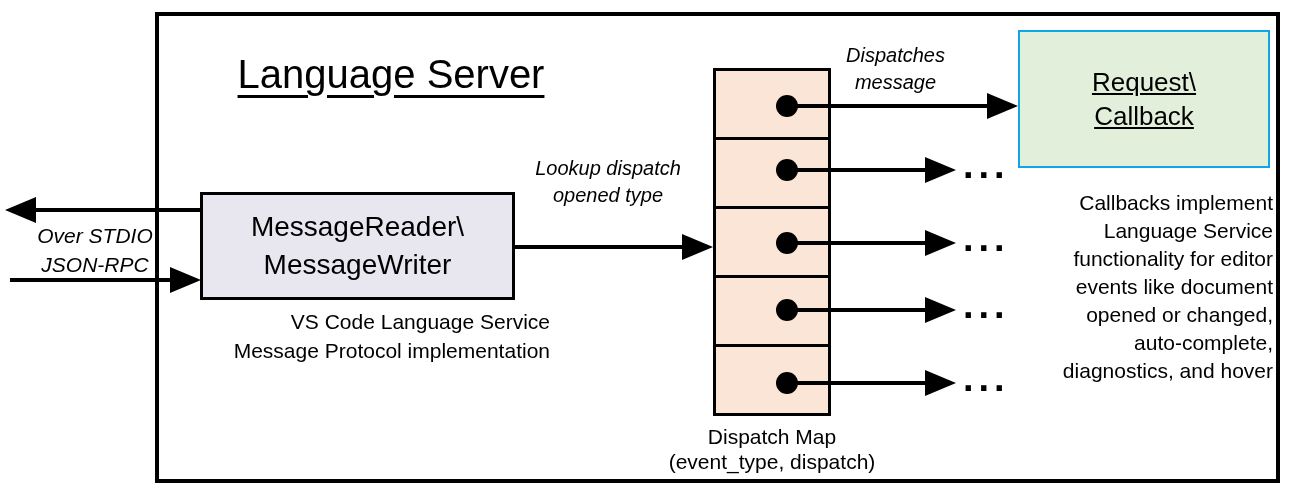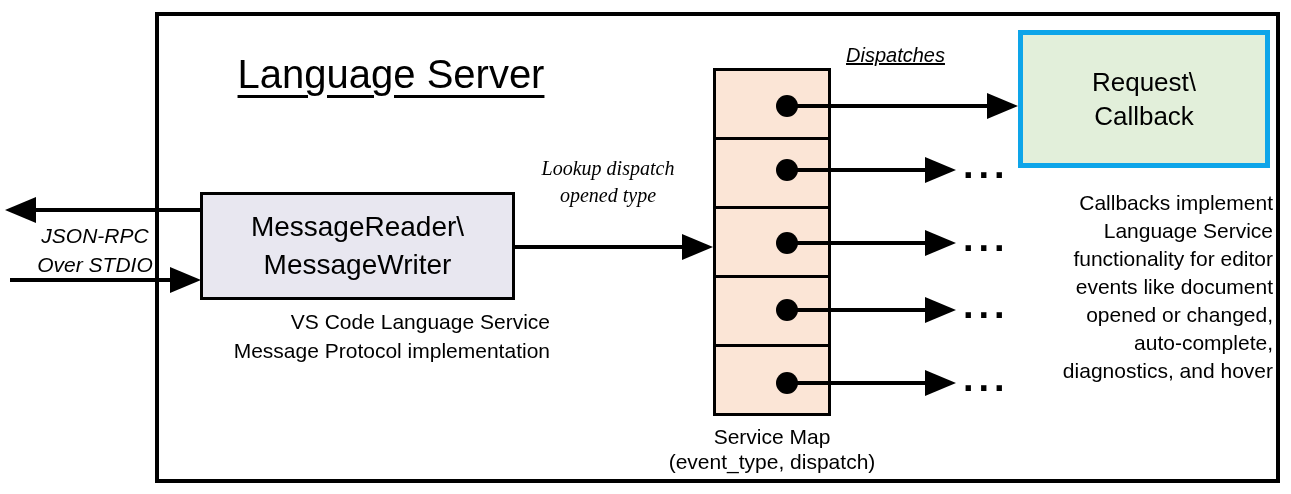--- a/index.html
+++ b/index.html
@@ -44,51 +44,52 @@
   
   .io-label{
     left:20px;top:221px;width:150px;
     font-size:21px;line-height:29px;
     font-style:italic;text-align:center;
   }
   
   .lookup-label{
     left:518px;top:155px;width:180px;
     font-size:20px;line-height:27px;
-    font-style:italic;text-align:center;font-family:Liberation Serif, serif;
+    font-style:italic;text-align:center;
   }
   
   .dispatches-label{
     left:833px;top:42px;width:125px;
     font-size:20px;line-height:27px;
-    font-style:italic;text-align:center;text-decoration:underline;
+    font-style:italic;text-align:center;
   }
   
   .dispatch-map{
     left:713px;top:68px;width:118px;height:348px;
     border:3px solid #000;
     background:#fbe5d6;
     display:flex;flex-direction:column;
   }
   .dispatch-cell{flex:1;}
   .dispatch-cell + .dispatch-cell{border-top:3px solid #000;}
   .map-caption{
     left:650px;top:424px;width:244px;
     font-size:21px;line-height:25px;
     text-align:center;
   }
   
   .callback-box{
     left:1018px;top:30px;width:252px;height:138px;
     background:#e2efda;
-    border:5px solid #0ea5e9;
+    border:2px solid #0ea5e9;
     display:flex;flex-direction:column;
     align-items:center;justify-content:center;
     font-size:26px;line-height:34px;
     text-align:center;
+    text-decoration:underline;
   }
   .callbacks-note{
     left:1033px;top:189px;width:240px;
     font-size:21px;line-height:28px;
     text-align:right;
   }
   .ellipsis{
     position:absolute;
     font-size:38px;font-weight:bold;
     line-height:38px;letter-spacing:5px;
@@ -106,22 +107,22 @@
 </head>
 <body>
 
 <div id="canvas">
 
   <div class="abs outer-box"></div>
 
   <div class="abs title">Language Server</div>
 
   <div class="abs io-label">
+    <div>Over STDIO</div>
     <div>JSON-RPC</div>
-    <div>Over STDIO</div>
   </div>
 
   <div class="abs reader-box">
     <div>MessageReader\</div>
     <div>MessageWriter</div>
   </div>
   <div class="abs reader-caption">
     <div>VS Code Language Service</div>
     <div>Message Protocol implementation</div>
   </div>
@@ -132,26 +133,27 @@
   </div>
 
   <div class="abs dispatch-map">
     <div class="dispatch-cell"></div>
     <div class="dispatch-cell"></div>
     <div class="dispatch-cell"></div>
     <div class="dispatch-cell"></div>
     <div class="dispatch-cell"></div>
   </div>
   <div class="abs map-caption">
-    <div>Service Map</div>
+    <div>Dispatch Map</div>
     <div>(event_type, dispatch)</div>
   </div>
 
   <div class="abs dispatches-label">
     <div>Dispatches</div>
+    <div>message</div>
   </div>
 
   <div class="abs callback-box">
     <div>Request\</div>
     <div>Callback</div>
   </div>
 
   <div class="abs callbacks-note">
     <div>Callbacks implement</div>
     <div>Language Service</div>

